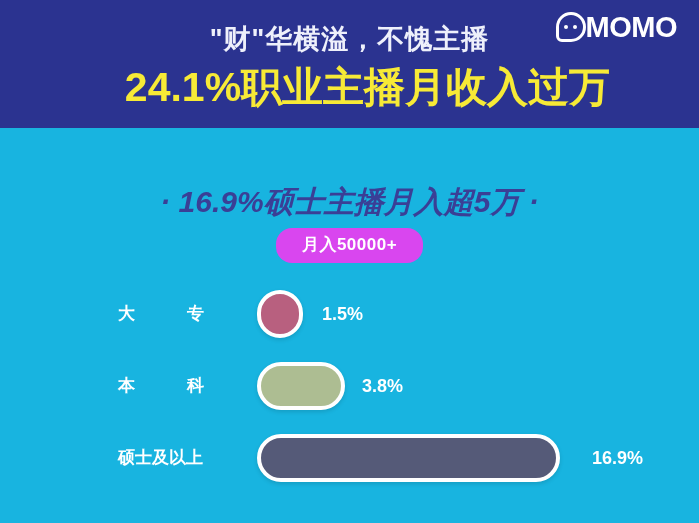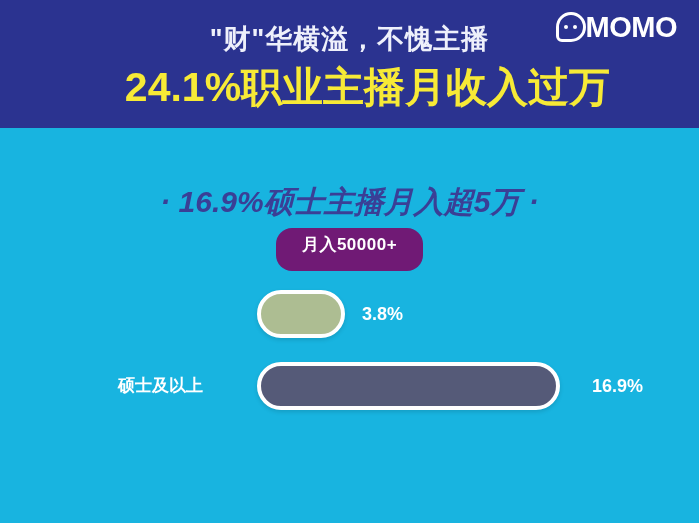--- a/index.html
+++ b/index.html
@@ -115,26 +115,26 @@
 
   .badge-row {
     position: absolute;
     left: 0;
     top: 100px;
     width: 699px;
     text-align: center;
   }
   .badge {
     display: inline-block;
-    background: #701a75;
+    background: #d946ef;
     color: #ffffff;
     font-size: 17px;
     font-weight: bold;
     letter-spacing: 0.5px;
-    padding: 7px 26px 16px;
+    padding: 7px 26px 8px;
     border-radius: 16px;
     line-height: 20px;
   }
 
   
   .chart {
     position: absolute;
     left: 0;
     top: 150px;
     width: 699px;
@@ -204,22 +204,30 @@
   <div class="body-area">
 
     <div class="section-heading">· 16.9%硕士主播月入超5万 ·</div>
 
     <div class="badge-row">
       <span class="badge">月入50000+</span>
     </div>
 
     <div class="chart">
 
-
       <div class="bar-row">
+        <div class="bar-label spaced">大专</div>
+        <div class="bar-track">
+          <div class="bar-fill" style="width:46px;background:#b8607f;"></div>
+        </div>
+        <div class="bar-value" style="left:322px;">1.5%</div>
+      </div>
+
+      <div class="bar-row">
+        <div class="bar-label spaced">本科</div>
         <div class="bar-track">
           <div class="bar-fill" style="width:88px;background:#adbd92;"></div>
         </div>
         <div class="bar-value" style="left:362px;">3.8%</div>
       </div>
 
       <div class="bar-row">
         <div class="bar-label">硕士及以上</div>
         <div class="bar-track">
           <div class="bar-fill" style="width:303px;background:#555a78;"></div>

